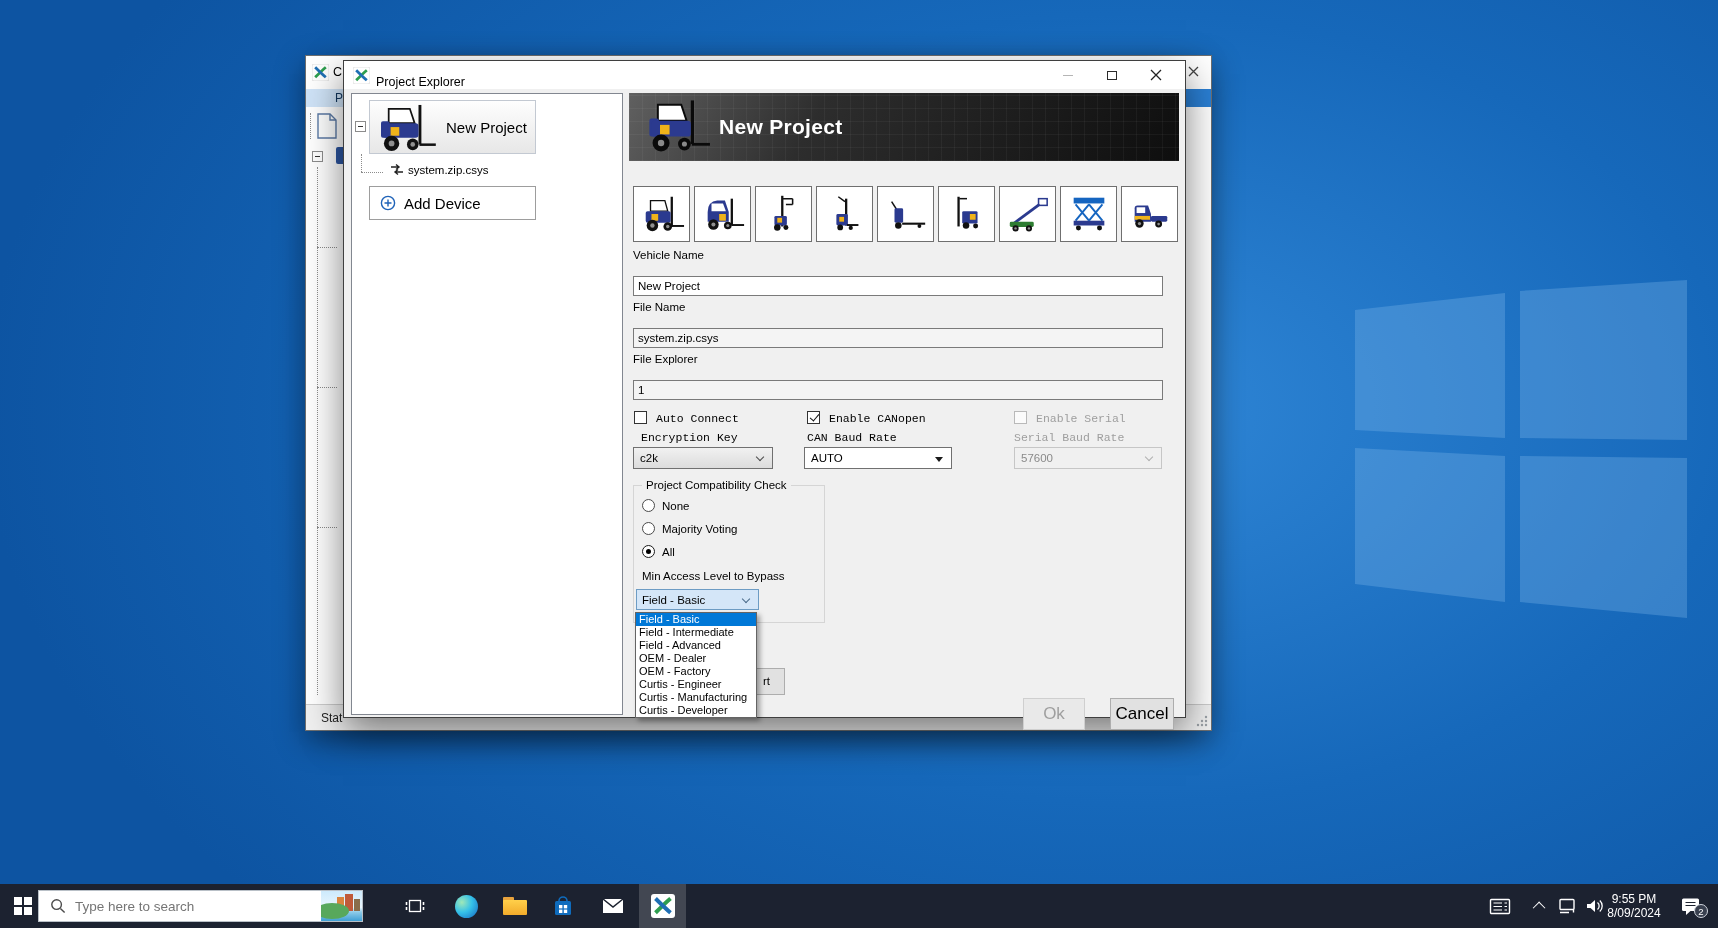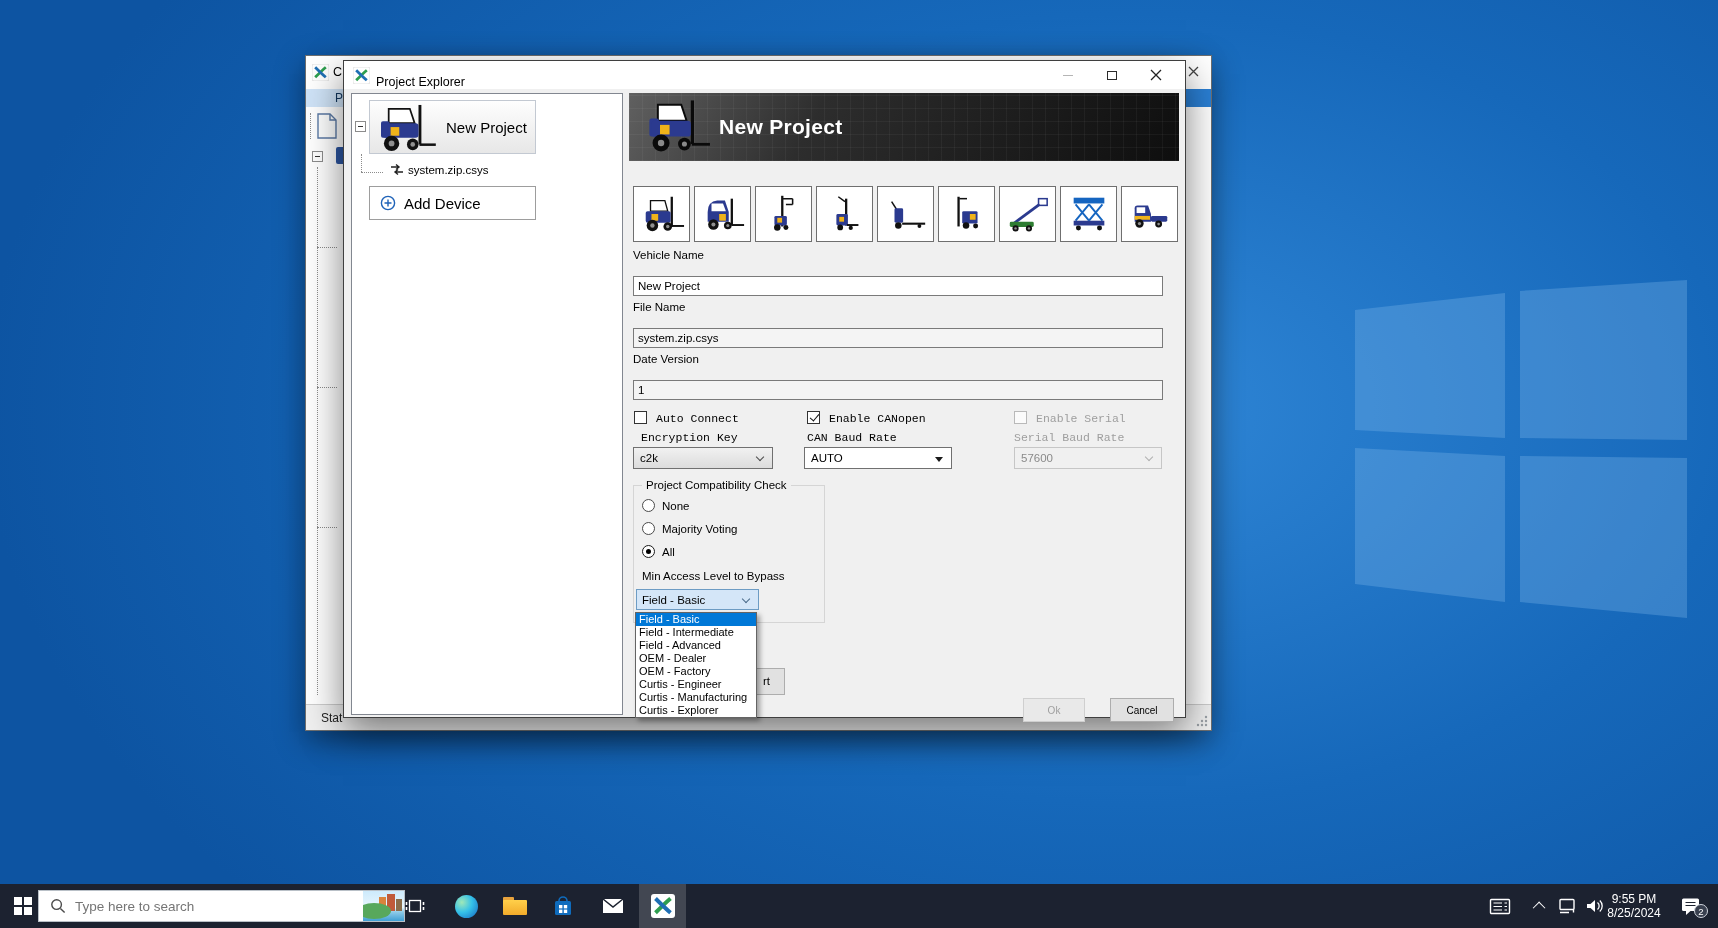--- a/index.html
+++ b/index.html
@@ -12,21 +12,21 @@
   
   .winlogo { position:absolute; left:1355px; top:280px; width:335px; height:340px; opacity:.55; filter:blur(.5px); }
 
   
   .taskbar { position:absolute; left:0; top:884px; width:1718px; height:44px; background:#1c2230; z-index:60; }
   .tb-btn { position:absolute; top:0; height:44px; display:flex; align-items:center; justify-content:center; }
   .tb-btn.active { background:rgba(255,255,255,.17); }
   .start { left:0; width:46px; }
   .startlogo { display:grid; grid-template-columns:8px 8px; grid-template-rows:8px 8px; gap:1.5px; }
   .startlogo div { background:#fff; }
-  .searchbox { position:absolute; left:38px; top:6px; width:367px; height:32px; background:#fff; border:1px solid #b9c0c7; display:flex; align-items:center; }
+  .searchbox { position:absolute; left:38px; top:6px; width:325px; height:32px; background:#fff; border:1px solid #b9c0c7; display:flex; align-items:center; }
   .searchbox input { border:none; outline:none; font-size:13.5px; color:#333; width:230px; background:transparent; font-family:inherit; }
   .mag { margin:0 9px 0 11px; }
   .scenery { position:absolute; right:0; top:0; width:41px; height:30px; overflow:hidden;
     background: linear-gradient(#cdeafc 0%, #e9f6fd 55%, #8ecbe8 70%, #3f9fd4 100%); }
   .scenery .hill { position:absolute; left:-6px; top:12px; width:34px; height:16px; border-radius:50%; background:#58a85c; }
   .scenery .b1 { position:absolute; left:16px; top:6px; width:7px; height:14px; background:#d9833d; }
   .scenery .b2 { position:absolute; left:24px; top:3px; width:8px; height:17px; background:#c05a3a; }
   .scenery .b3 { position:absolute; left:33px; top:8px; width:6px; height:12px; background:#8a6d4b; }
   .edgeicon { width:23px; height:23px; border-radius:50%;
     background: radial-gradient(circle at 30% 32%, #9fe8b8 0%, #35c1e8 45%, #1565c0 100%); }
@@ -121,21 +121,21 @@
   .access-combo .chev { border-color:#4a6b8a; top:6px; }
 
   
   .droplist { position:absolute; left:291px; top:551px; width:122px; height:106px; background:#fff; border:1px solid #646464; box-shadow:3px 3px 5px rgba(0,0,0,.35); z-index:30; }
   .opt { height:13px; line-height:13px; font-size:11px; color:#000; padding-left:3px; white-space:nowrap; }
   .opt.active { background:#0078d7; color:#fff; }
 
   
   .hidbtn { position:absolute; left:313px; top:607px; width:128px; height:27px; background:#e1e1e1; border:1px solid #adadad; z-index:25; }
   .hidbtn .frag { position:absolute; right:14px; top:6px; font-size:11.5px; color:#000; }
-  .btn { position:absolute; height:24px; font-size:10px; display:flex; align-items:center; justify-content:center;text-align:center; }
+  .btn { position:absolute; height:32px; font-size:17px; display:flex; align-items:center; justify-content:center;text-align:center; }
   .btn.ok { left:679px; top:637px; width:62px; background:#e9e9e9; border:1px solid #cfcfcf; color:#9f9f9f; }
   .btn.cancel { left:766px; top:637px; width:64px; background:#e1e1e1; border:1px solid #adadad; color:#000; }
 </style>
 </head>
 <body>
 
 <div class="screen">
 
   <svg class="winlogo" viewBox="0 0 335 340">
     <polygon points="0,30 150,13 150,158 0,150" fill="#7ab4e8" opacity=".62"></polygon>
@@ -372,21 +372,21 @@
           <input class="finput" readonly="" value="New Project" style="">
         </div>
 
         <div class="field">
           <div class="flabel">File Name</div>
           <input class="finput" readonly="" value="system.zip.csys" style="">
         </div>
 
 
         <div class="field">
-          <div class="flabel">Date Version</div>
+          <div class="flabel">File Explorer</div>
           <input class="finput" readonly="" value="1" style="">
         </div>
       </div>
 
     <span class="cb" style="left:290px;top:350px"></span>
     <span class="ctl-label" style="left:312px;top:351px">Auto Connect</span>
     <span class="ctl-label" style="left:297px;top:370px">Encryption Key</span>
     <div class="combo gray" style="left:289px;top:386px;width:140px">
       <span>c2k</span>
       <span class="chev"></span>
@@ -447,21 +447,21 @@
         <div class="opt">Field - Advanced</div>
 
         <div class="opt">OEM - Dealer</div>
 
         <div class="opt">OEM - Factory</div>
 
         <div class="opt">Curtis - Engineer</div>
 
         <div class="opt">Curtis - Manufacturing</div>
 
-        <div class="opt">Curtis - Explorer</div>
+        <div class="opt">Curtis - Developer</div>
       </div>
 
     <div class="btn ok">Ok</div>
     <div class="btn cancel">Cancel</div>
   </div>
 
   <div class="taskbar">
     <div class="tb-btn start">
       <div class="startlogo">
           <div></div>
@@ -539,21 +539,21 @@
     </div>
     <div class="tb-btn" style="left:1580px;width:30px">
       <svg width="20" height="18" viewBox="0 0 20 18">
         <path d="M2 7 v4 h3.5 l4.5 4 V3 L5.5 7 Z" fill="#fff"></path>
         <path d="M12.5 5.5 a4.5 4.5 0 0 1 0 7 M14.8 3.5 a7.5 7.5 0 0 1 0 11" fill="none" stroke="#fff" stroke-width="1.3"></path>
       </svg>
     </div>
     <div class="tb-btn" style="left:1602px;width:64px">
       <div class="tray-text">
         <div>9:55 PM</div>
-        <div>8/25/2024</div>
+        <div>8/09/2024</div>
       </div>
     </div>
     <div class="tb-btn" style="left:1668px;width:46px">
       <svg width="22" height="20" viewBox="0 0 22 20">
         <rect x="2" y="2.5" width="17" height="12.5" rx="1.5" fill="#fff"></rect>
         <path d="M5.5 6.5 H15.5 M5.5 9.5 H15.5" stroke="#1c2230" stroke-width="1.2"></path>
         <path d="M6 15 v4 l4.5 -4 z" fill="#fff"></path>
       </svg>
       <div class="badge">2</div>
     </div>

